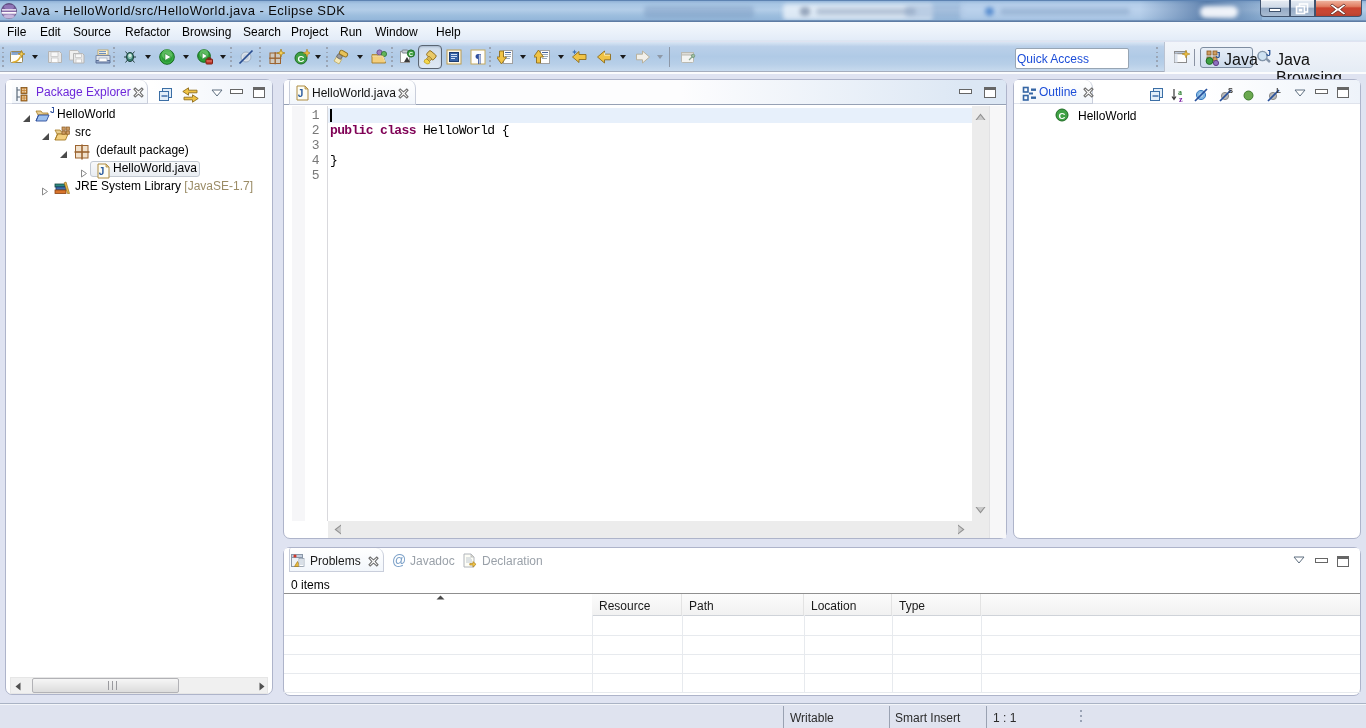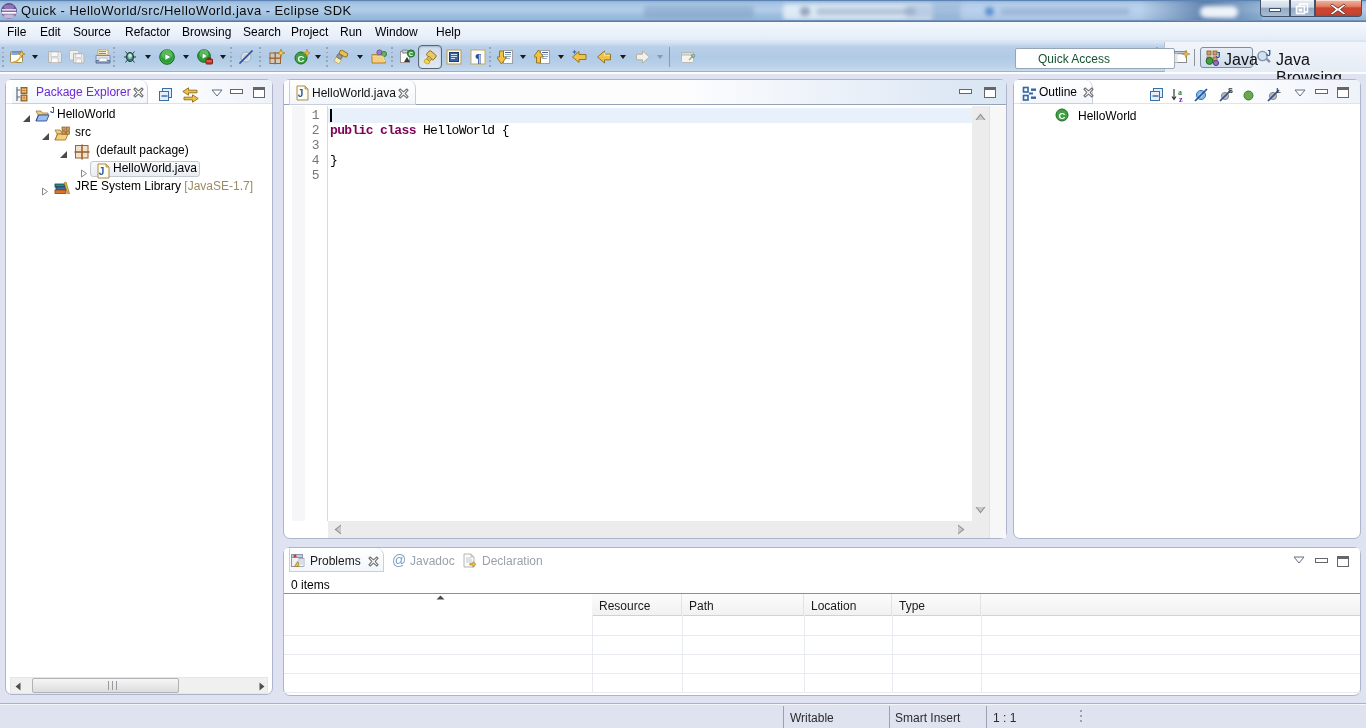--- a/index.html
+++ b/index.html
@@ -32,21 +32,21 @@
   background:linear-gradient(to bottom,#d9e6f4 0%,#bad0e9 16%,#b0cae6 50%,#b7cfe8 76%,#c8daee 100%);
   border-bottom:1px solid #a5aebe; }
 #toolbar .white-under { position:absolute; left:0; top:30px; width:1366px; height:2px; background:#fbfcfd; }
 .tbi { position:absolute; top:7px; width:16px; height:16px; }
 .dd { position:absolute; top:13px; width:0; height:0; border-left:3.5px solid transparent; border-right:3.5px solid transparent; border-top:4px solid #1a1a1a; }
 .dd.grey { border-top-color:#8e98a6; }
 .sepdot { position:absolute; top:5px; width:2px; height:20px;
   background-image:repeating-linear-gradient(to bottom,#9aa5b5 0 1.5px, transparent 1.5px 4.5px); }
 .sepline { position:absolute; top:5px; width:1px; height:20px; background:#8d98a8; }
 
-#quickaccess { position:absolute; left:1015px; top:6px; width:160px; height:21px; background:#fff; border:1px solid #97a5b4; border-radius:2px; color:#14532d; padding:3px 0 0 22px; }
+#quickaccess { position:absolute; left:1015px; top:6px; width:114px; height:21px; background:#fff; border:1px solid #97a5b4; border-radius:2px; color:#1d4ed8; padding:3px 0 0 1px; }
 #perspJava { position:absolute; left:1200px; top:5px; width:53px; height:21px; border:1px solid #7e8da0; border-radius:3px; background:linear-gradient(to bottom,#e7eef7,#ccdaeb); }
 .persptext { position:absolute; font-size:16px; color:#111; }
 
 
 .panel { position:absolute; background:#fff; border:1px solid #aeb4ca; border-radius:7px; }
 .tabstrip { position:absolute; left:0; top:0; right:0; height:24px; border-radius:4px 4px 0 0; }
 .viewtab { position:absolute; top:0; height:24px; background:linear-gradient(to bottom,#ffffff,#f2f6fb); border:1px solid #c9cedb; border-top:none; border-radius:0 0 0 0; }
 .treelabel { position:absolute; top:2px; white-space:pre; }
 
 
@@ -81,21 +81,21 @@
           <stop offset="0.45" stop-color="#7b5fa0"></stop>
           <stop offset="1" stop-color="#c0afd6"></stop>
       </linearGradient>
     </defs>
     <circle cx="8" cy="8" r="7.6" fill="url(#esph)" stroke="#4a3566" stroke-width="0.6"></circle>
     <ellipse cx="8" cy="4" rx="5" ry="2.4" fill="#9a7fc0" opacity="0.8"></ellipse>
     <rect x="1" y="6.1" width="14" height="1.5" fill="#f2eef8" opacity="0.92"></rect>
     <rect x="0.6" y="9" width="14.8" height="1.7" fill="#fbf9fd"></rect>
     <ellipse cx="8" cy="13.5" rx="5.5" ry="2" fill="#cabce0" opacity="0.85"></ellipse>
   </svg>
-  <div id="titletext">Quick - HelloWorld/src/HelloWorld.java - Eclipse SDK</div>
+  <div id="titletext">Java - HelloWorld/src/HelloWorld.java - Eclipse SDK</div>
   <div class="winbtn" id="btnmin"></div>
   <div class="winbtn" id="btnmax"></div>
   <div class="winbtn" id="btncls"></div>
   <div class="abs" style="left:1269px;top:8px;width:12px;height:4px;background:#fff;border:1px solid #3f536e"></div>
   <svg class="abs" style="left:1295px;top:3px" width="15" height="12" viewBox="0 0 15 12">
     <rect x="4.5" y="1" width="8" height="8" fill="none" stroke="#fff" stroke-width="1.6"></rect>
     <rect x="1.5" y="3.5" width="8" height="7" fill="#b7c6da" stroke="#fff" stroke-width="1.6"></rect>
     <rect x="3.8" y="5.8" width="3.4" height="2.6" fill="#fff"></rect>
   </svg>
   <svg class="abs" style="left:1330px;top:3px" width="16" height="13" viewBox="0 0 16 13">
@@ -510,21 +510,21 @@
   <div class="viewtab" style="left:6px;width:73px;border-radius:0 8px 0 0;border-left:none;"></div>
   <svg class="abs" style="left:8px;top:6px" width="16" height="16" viewBox="0 0 16 16">
     <g fill="none" stroke="#3465a4" stroke-width="1.6">
       <rect x="1.5" y="1.5" width="4.5" height="4.5"></rect>
         <rect x="1.5" y="9.5" width="4.5" height="4.5"></rect>
     </g>
     <rect x="9" y="2.5" width="5" height="2.4" fill="#3465a4"></rect>
     <rect x="9" y="10.5" width="5" height="2.4" fill="#3465a4"></rect>
     <rect x="7" y="6.5" width="4" height="2" fill="#3465a4"></rect>
   </svg>
-  <div class="abs" style="left:25px;top:5px;color:#000000;">Outline</div>
+  <div class="abs" style="left:25px;top:5px;color:#1d4ed8;">Outline</div>
   <svg class="abs" style="left:69px;top:7px" width="11" height="11" viewBox="0 0 11 11">
     <path d="M1 2.2 L2.2 1 L5.5 3.8 L8.8 1 L10 2.2 L7.2 5.5 L10 8.8 L8.8 10 L5.5 7.2 L2.2 10 L1 8.8 L3.8 5.5 Z" fill="#fdfdfd" stroke="#6e6e6e" stroke-width="1.1"></path>
   </svg>
 
   <svg class="abs" style="left:135px;top:7px" width="16" height="16" viewBox="0 0 16 16">
     <rect x="4.5" y="1.5" width="9" height="9" fill="#e3eef8" stroke="#3b6ea5"></rect>
     <rect x="1.5" y="4.5" width="9" height="9" fill="#e3eef8" stroke="#3b6ea5"></rect>
     <line x1="3.5" y1="9" x2="9.5" y2="9" stroke="#3465a4" stroke-width="1.4"></line>
   </svg>
   <svg class="abs" style="left:156px;top:7px" width="16" height="16" viewBox="0 0 16 16">

